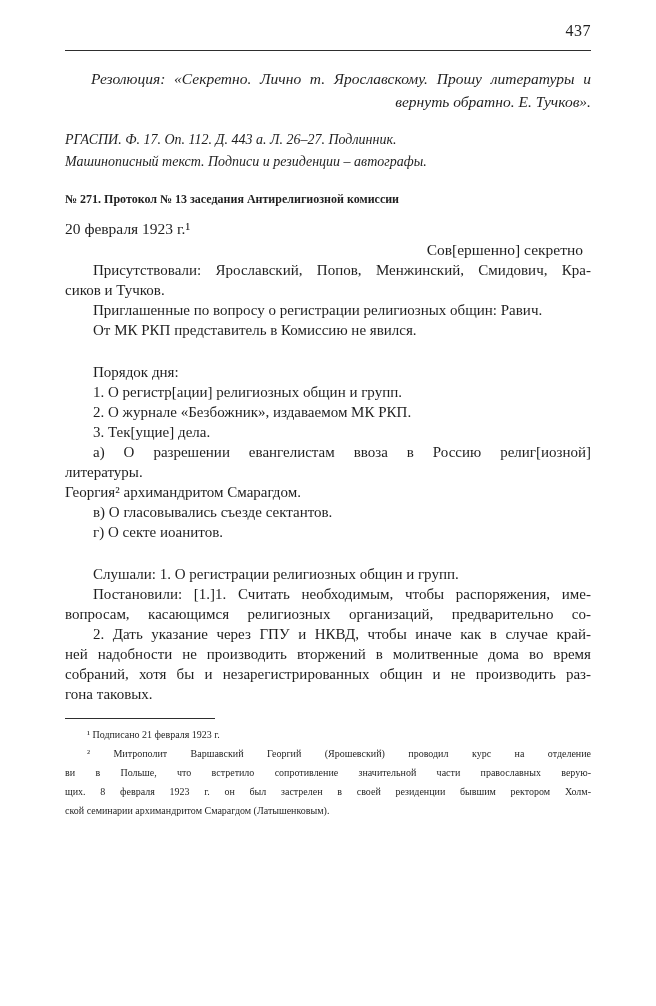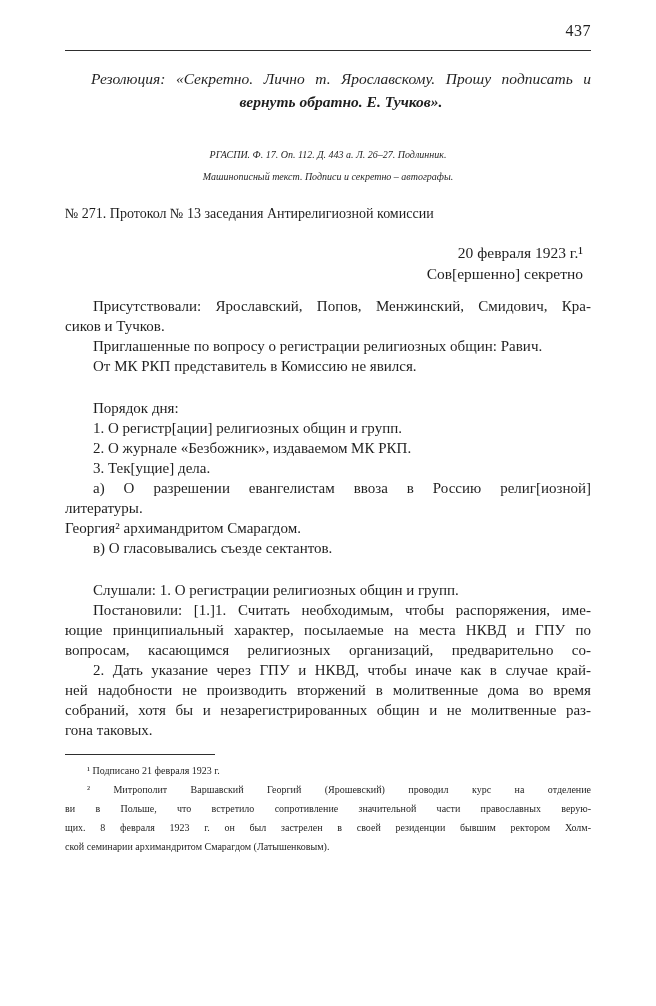--- a/index.html
+++ b/index.html
@@ -31,53 +31,51 @@
   }
   .resolution {
     font-style: italic;
     font-size: 15.5px;
     line-height: 23px;
     margin-top: 16px;
     padding-left: 26px;
   }
   .source {
     font-style: italic;
-    font-size: 10px;
+    font-size: 14px;
     line-height: 22px;
-    margin-top: 31px;
-    text-align: center;
+    margin-top: 16px;
   }
   .doc-title {
-    font-size: 14px;
-    font-weight: normal;
-    margin: 14px 0 16px 0;
+    font-size: 12px;
+    font-weight: bold;
+    margin: 14px 0 7px 0;
     line-height: 24px;
   }
   .dateline {
-    text-align: right;
+    text-align: left;
     font-size: 15.5px;
     line-height: 21px;
     margin-top: 7px;
     padding-right: 8px;
   }
   .classification {
     text-align: right;
     font-size: 15.5px;
     line-height: 21px;
     padding-right: 8px;
   }
   .body {
-    margin-top: 12px;
     font-size: 15px;
     line-height: 20px;
   }
   .para.gap { margin-top: 22px; }
   .ln { white-space: nowrap; }
   .ln-fill { text-align: justify; text-align-last: justify; }
-  .ln-center { text-align: center; font-weight: bold; }
+  .ln-center { text-align: right; }
   .body .ln-indent { text-indent: 28px; }
   .footnote-rule {
     border: 0;
     border-top: 1.2px solid #2e2e2e;
     width: 150px;
     margin: 14px 0 6px 0;
   }
   .footnotes {
     font-size: 10px;
     line-height: 19px;
@@ -88,27 +86,27 @@
 <body>
 
 <div class="page">
   <div class="content">
 
     <div class="page-number">437</div>
 
     <div class="header-rule"></div>
 
     <div class="resolution">
-        <div class="ln ln-fill">Резолюция: «Секретно. Лично т. Ярославскому. Прошу подписать и</div>
+        <div class="ln ln-fill">Резолюция: «Секретно. Лично т. Ярославскому. Прошу литературы и</div>
         <div class="ln ln-center">вернуть обратно. Е. Тучков».</div>
       </div>
 
     <div class="source">
         <div class="ln">РГАСПИ. Ф. 17. Оп. 112. Д. 443 а. Л. 26–27. Подлинник.</div>
-        <div class="ln">Машинописный текст. Подписи и секретно – автографы.</div>
+        <div class="ln">Машинописный текст. Подписи и резиденции – автографы.</div>
       </div>
 
     <div class="doc-title">№ 271. Протокол № 13 заседания Антирелигиозной комиссии</div>
 
     <div class="dateline">20 февраля 1923 г.¹</div>
 
     <div class="classification">Сов[ершенно] секретно</div>
 
     <div class="body">
         <div class="para">
@@ -136,32 +134,34 @@
         <div class="para">
           <div class="ln ln-fill ln-indent">а) О разрешении евангелистам ввоза в Россию религ[иозной]</div>
           <div class="ln">литературы.</div>
         </div>
         <div class="para">
           <div class="ln">Георгия² архимандритом Смарагдом.</div>
         </div>
         <div class="para">
           <div class="ln ln-indent">в) О гласовывались съезде сектантов.</div>
         </div>
+        <div class="para">
+          <div class="ln ln-indent">г) О секте иоанитов.</div>
+        </div>
         <div class="para gap">
           <div class="ln ln-indent">Слушали: 1. О регистрации религиозных общин и групп.</div>
         </div>
         <div class="para">
           <div class="ln ln-fill ln-indent">Постановили: [1.]1. Считать необходимым, чтобы распоряжения, име-</div>
-          <div class="ln ln-fill">ющие принципиальный характер, посылаемые на места НКВД и ГПУ по</div>
           <div class="ln ln-fill">вопросам, касающимся религиозных организаций, предварительно со-</div>
         </div>
         <div class="para">
           <div class="ln ln-fill ln-indent">2. Дать указание через ГПУ и НКВД, чтобы иначе как в случае край-</div>
           <div class="ln ln-fill">ней надобности не производить вторжений в молитвенные дома во время</div>
-          <div class="ln ln-fill">собраний, хотя бы и незарегистрированных общин и не молитвенные раз-</div>
+          <div class="ln ln-fill">собраний, хотя бы и незарегистрированных общин и не производить раз-</div>
           <div class="ln">гона таковых.</div>
         </div>
       </div>
 
     <div class="footnote-rule"></div>
 
     <div class="footnotes">
         <div class="para">
           <div class="ln ln-indent">¹ Подписано 21 февраля 1923 г.</div>
         </div>

